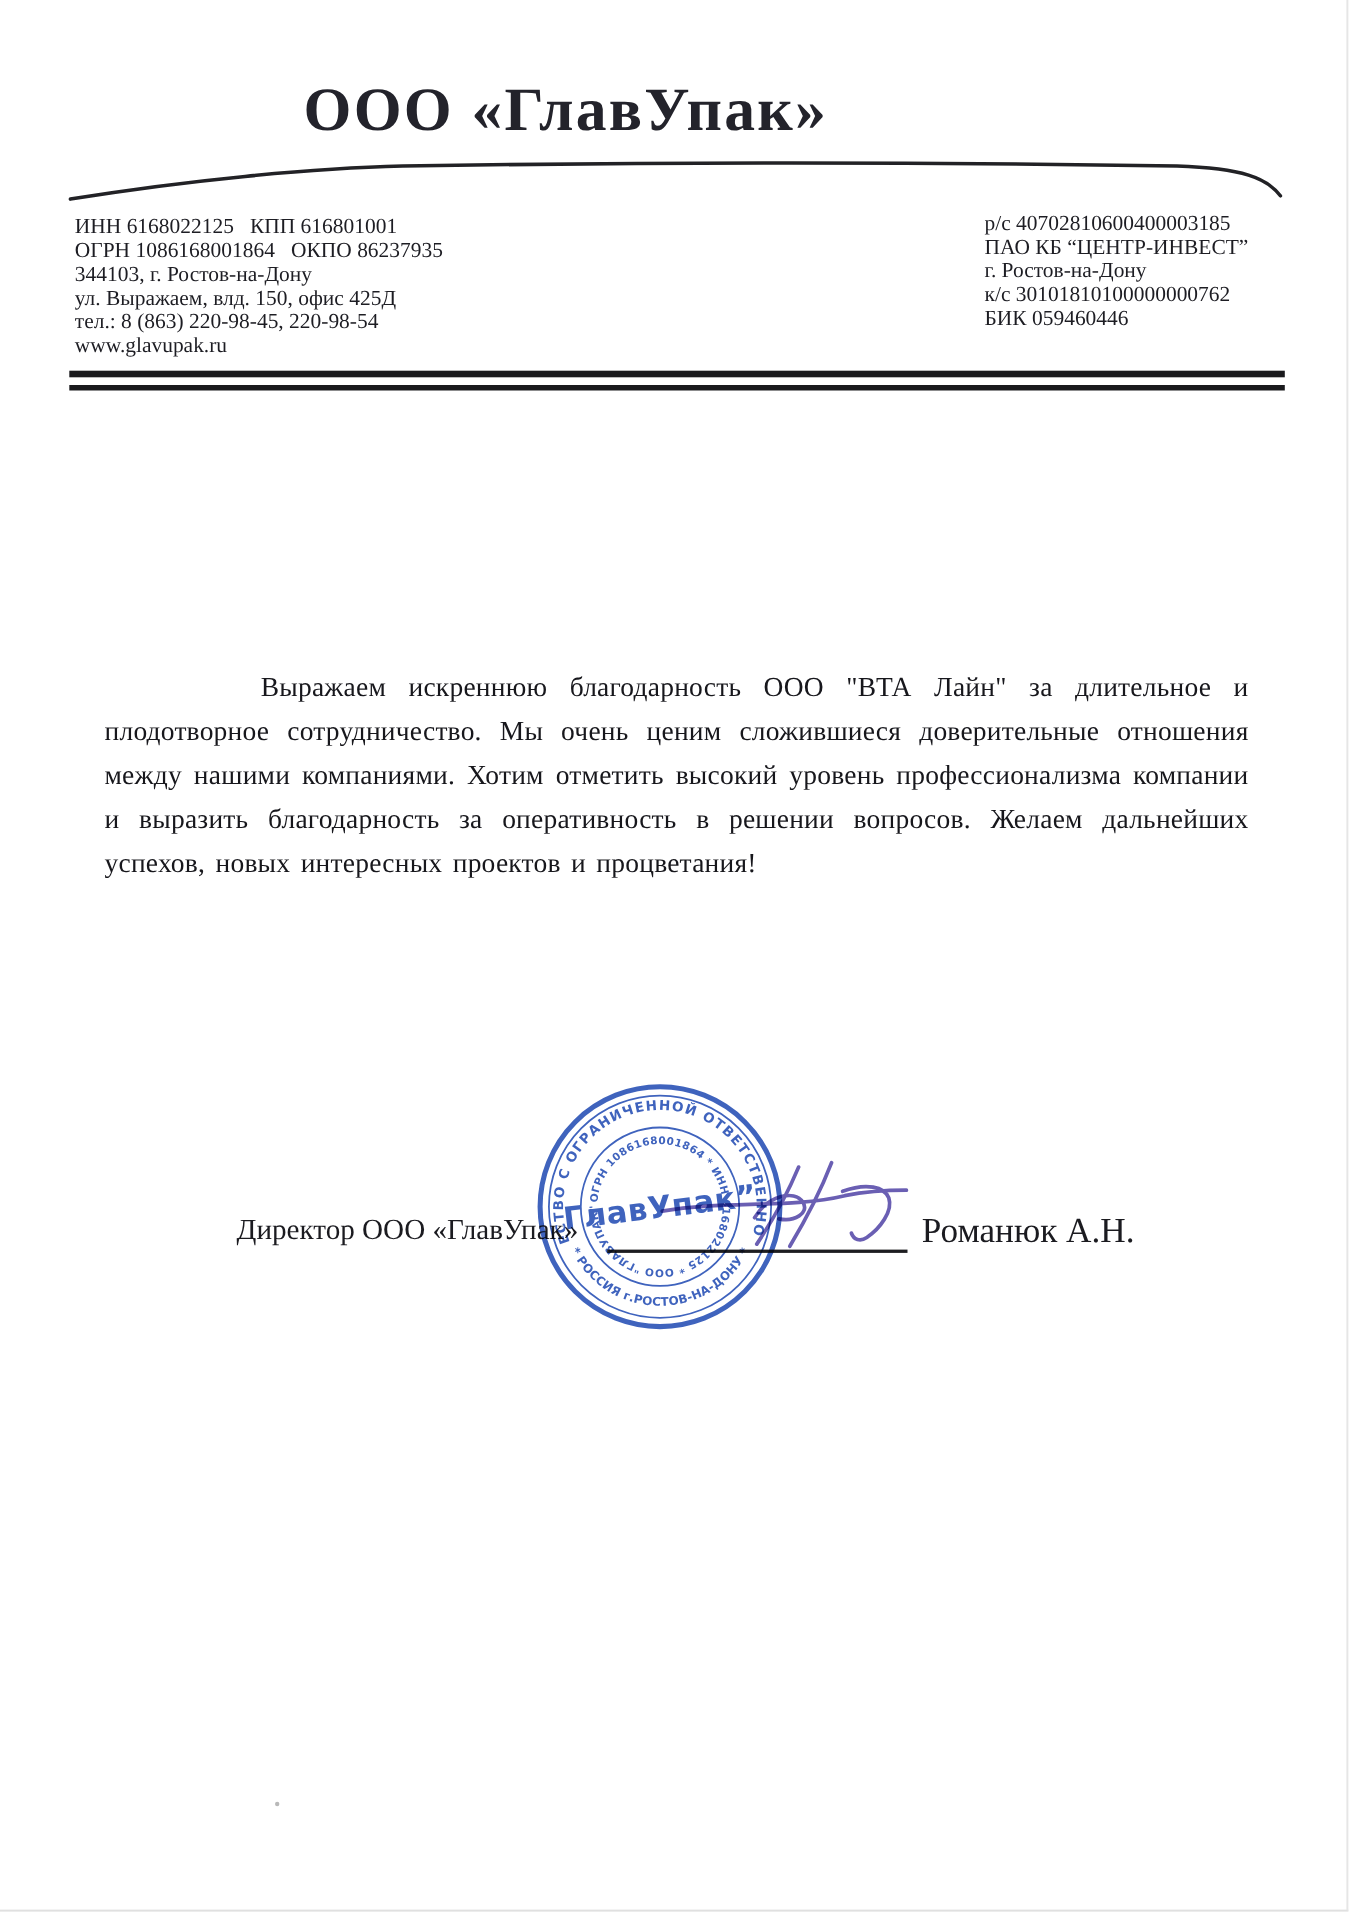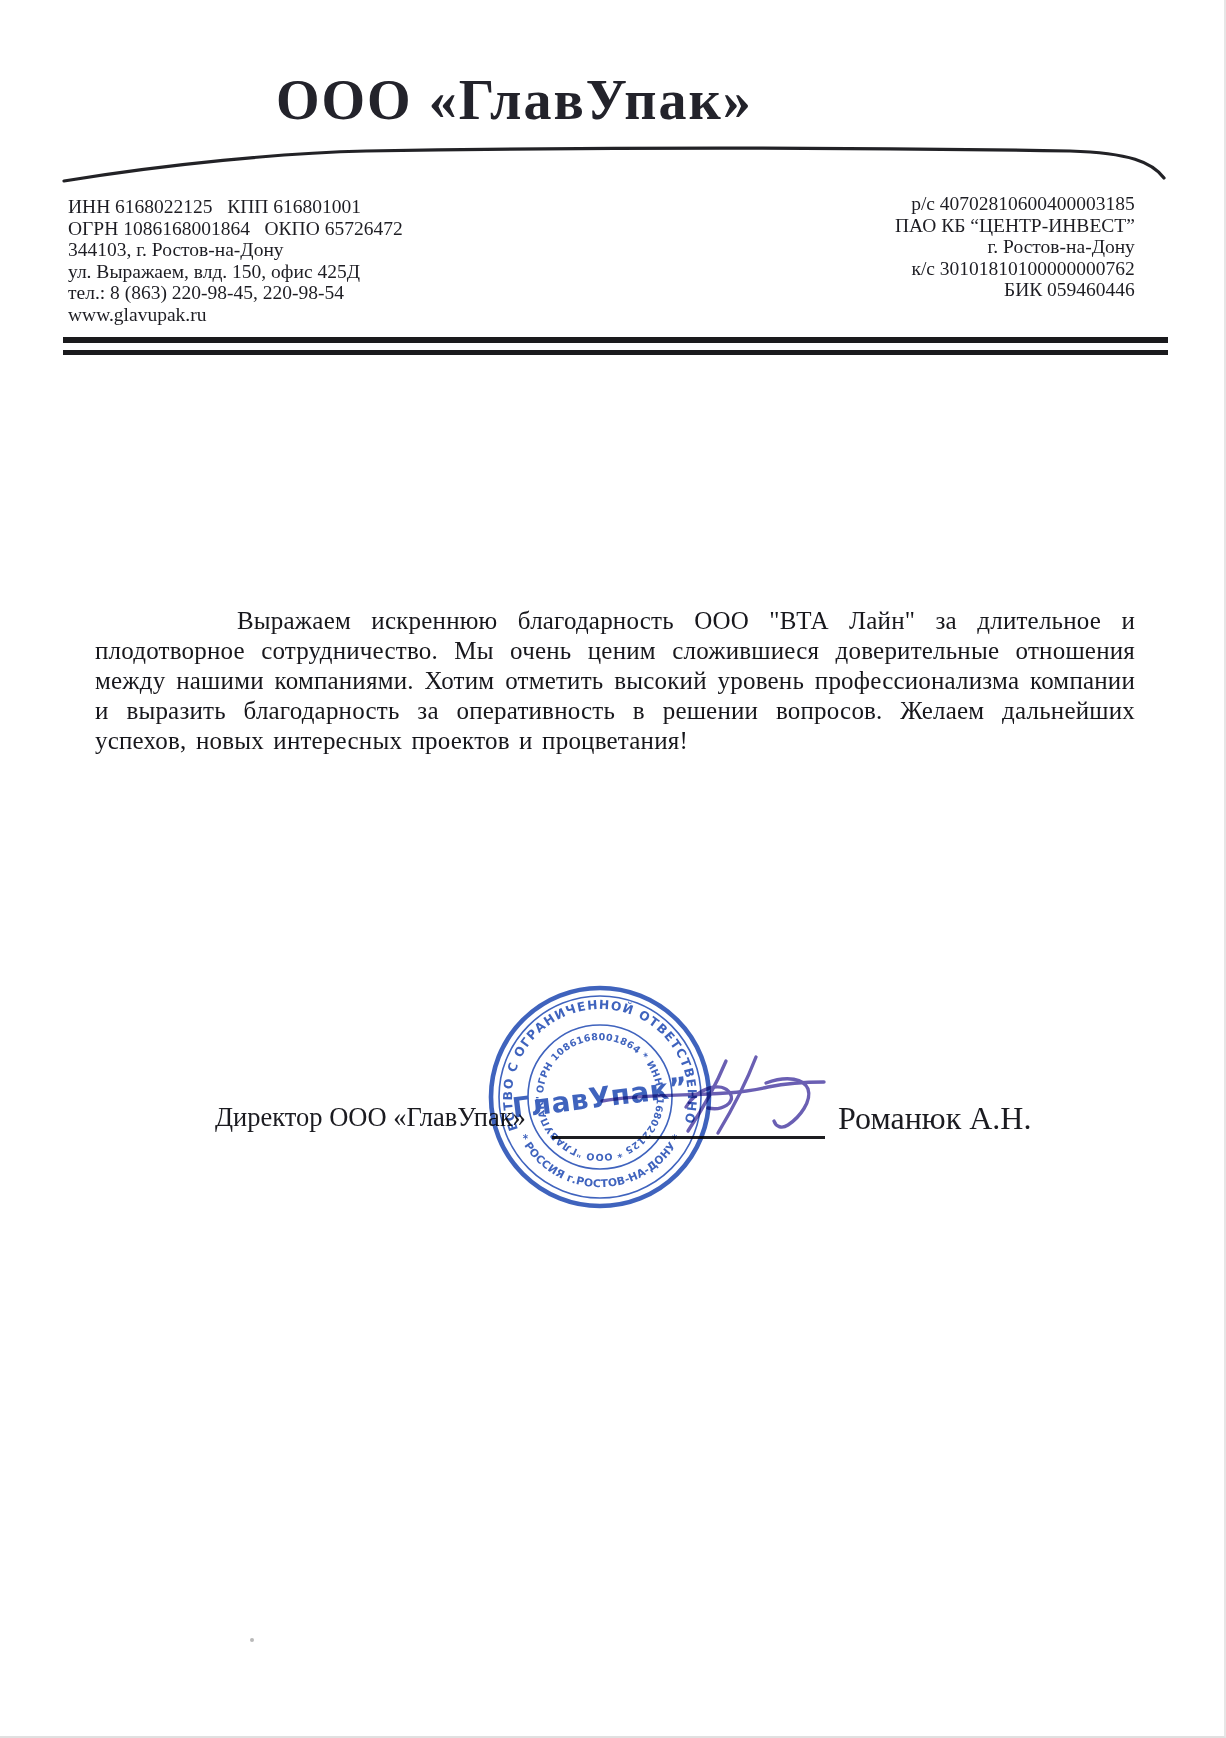--- a/index.html
+++ b/index.html
@@ -9,28 +9,28 @@
     overflow:hidden;border-right:2px solid #e6e6e6;border-bottom:2px solid #e0e0e0;box-sizing:border-box;
   }
   .title{
     position:absolute;left:276px;top:68px;margin:0;
     font-size:56px;font-weight:600;letter-spacing:2px;color:#23232b;
     font-family:"Liberation Serif","DejaVu Serif",serif;white-space:nowrap;
   }
   .swoosh{position:absolute;left:58px;top:142px;}
   .info-block{position:absolute;font-size:19.5px;line-height:21.5px;color:#1d1d23;}
   .info-left{left:68px;top:196px;}
-  .info-right{left:895px;top:193px;text-align:right;}
+  .info-right{left:895px;top:193px;}
   .info-line{white-space:pre;}
   .rule{position:absolute;left:63px;width:1105px;background:#1a1a1d;}
   .rule-1{top:337px;height:6px;}
   .rule-2{top:350px;height:5px;}
   .body-text{
     position:absolute;left:95px;top:606px;width:1040px;margin:0;
-    font-size:25px;line-height:30px;text-align:justify;text-indent:142px;
+    font-size:25px;line-height:40px;text-align:justify;text-indent:142px;
     color:#17171c;word-spacing:3px;letter-spacing:0.2px;
   }
   .director-label{position:absolute;left:215px;top:1102px;font-size:26.5px;color:#1b1b20;white-space:nowrap;}
   .sign-line{position:absolute;left:552px;top:1136px;width:273px;height:3px;background:#1d1d20;}
   .signer-name{position:absolute;left:838px;top:1100px;font-size:32px;color:#1b1b20;white-space:nowrap;}
   .stamp{position:absolute;left:486px;top:983px;width:228px;height:228px;mix-blend-mode:multiply;opacity:.92;}
   .stamp text{font-family:"DejaVu Sans","Liberation Sans",sans-serif;fill:#2e55b8;}
   .stamp .ring-top{font-size:12.3px;letter-spacing:1.2px;font-weight:600;}
   .stamp .ring-bottom{font-size:10.8px;letter-spacing:0.2px;font-weight:600;}
   .stamp .ring-inner{font-size:9.6px;letter-spacing:0.4px;font-weight:600;}
@@ -44,21 +44,21 @@
 <div class="page">
 
   <h1 class="title">ООО «ГлавУпак»</h1>
 
   <svg class="swoosh" width="1112" height="48" viewBox="0 0 1112 48">
     <path d="M 6,39 C 110,22 225,11 308,9 C 555,5 770,5 1012,9 C 1072,11 1094,20 1106,36" fill="none" stroke="#222226" stroke-width="3.2" stroke-linecap="round"></path>
   </svg>
 
   <div class="info-block info-left">
     <div class="info-line">ИНН 6168022125   КПП 616801001</div>
-    <div class="info-line">ОГРН 1086168001864   ОКПО 65726472</div>
+    <div class="info-line">ОГРН 1086168001864   ОКПО 86237935</div>
     <div class="info-line">344103, г. Ростов-на-Дону</div>
     <div class="info-line">ул. Выражаем, влд. 150, офис 425Д</div>
     <div class="info-line">тел.: 8 (863) 220-98-45, 220-98-54</div>
     <div class="info-line">www.glavupak.ru</div>
   </div>
 
   <div class="info-block info-right">
     <div class="info-line">р/с 40702810600400003185</div>
     <div class="info-line">ПАО КБ “ЦЕНТР-ИНВЕСТ”</div>
     <div class="info-line">г. Ростов-на-Дону</div>

